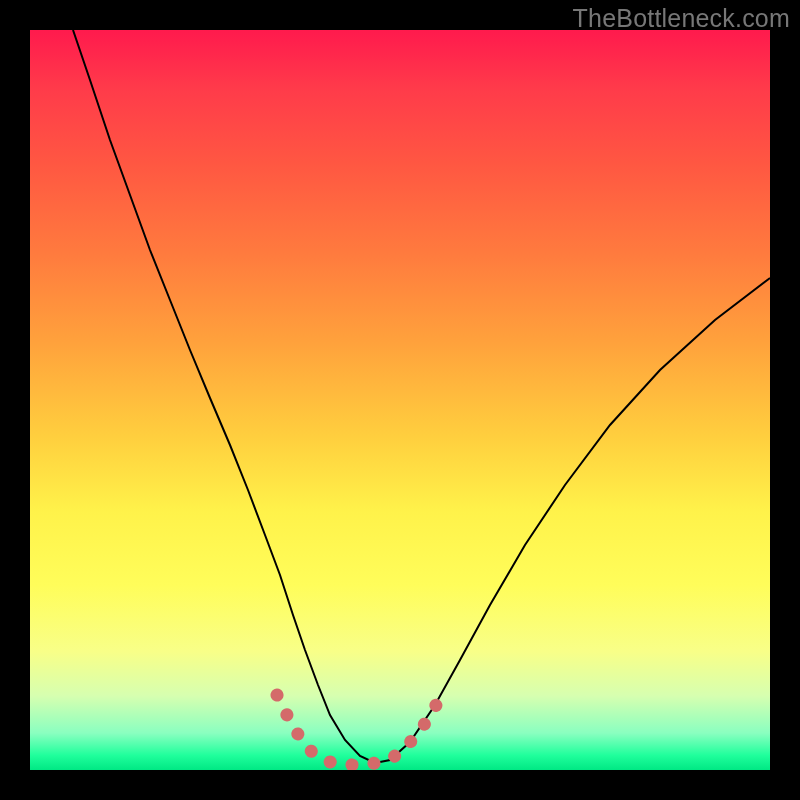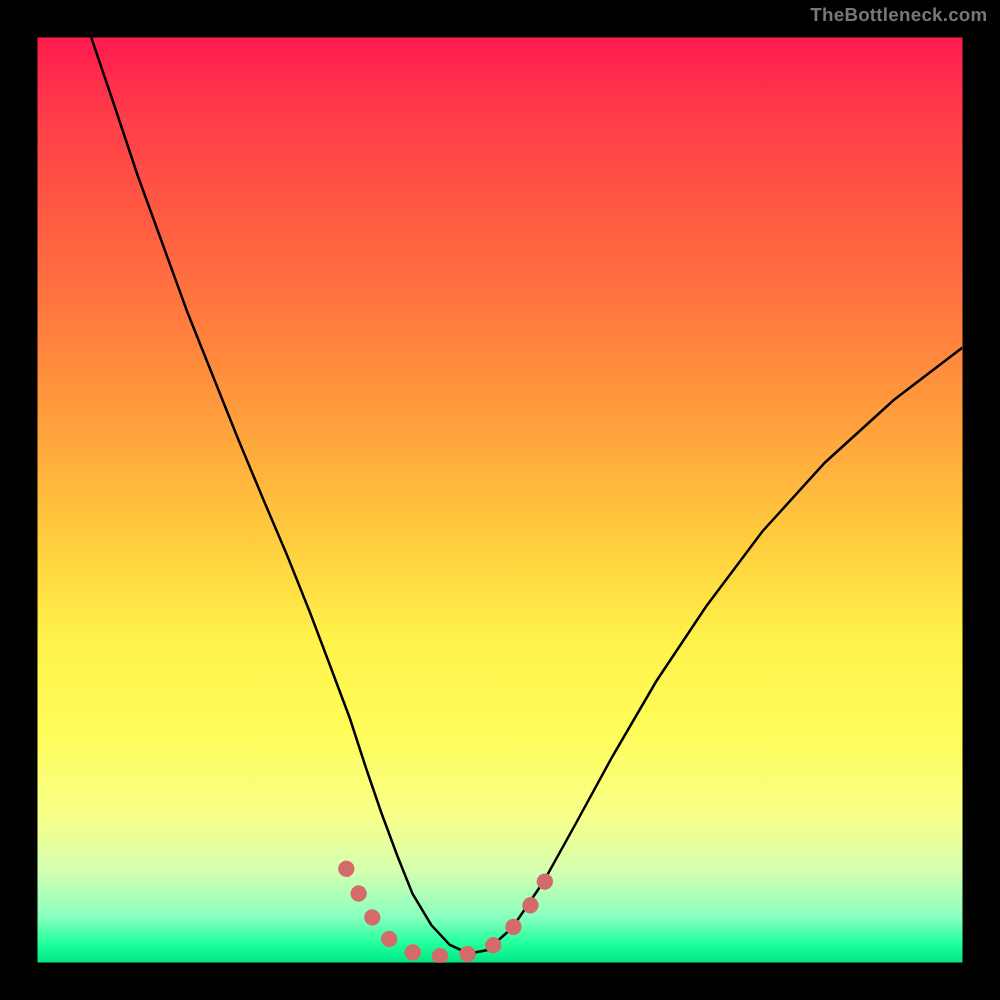--- a/index.html
+++ b/index.html
@@ -30,22 +30,22 @@
       #d6ffb0 90%,
       #8affc0 95%,
       #20ff9c 98%,
       #00e884 100%);
   }
   .watermark {
     position: absolute;
     top: 4px;
     right: 10px;
     color: #777;
-    font-size: 15px;
-    font-weight: 700;
+    font-size: 25px;
+    font-weight: 400;
     letter-spacing: 0.2px;
     font-family: Arial, sans-serif;
   }
   svg.curve {
     position: absolute;
     left: 30px;
     top: 30px;
     width: 740px;
     height: 740px;
   }

